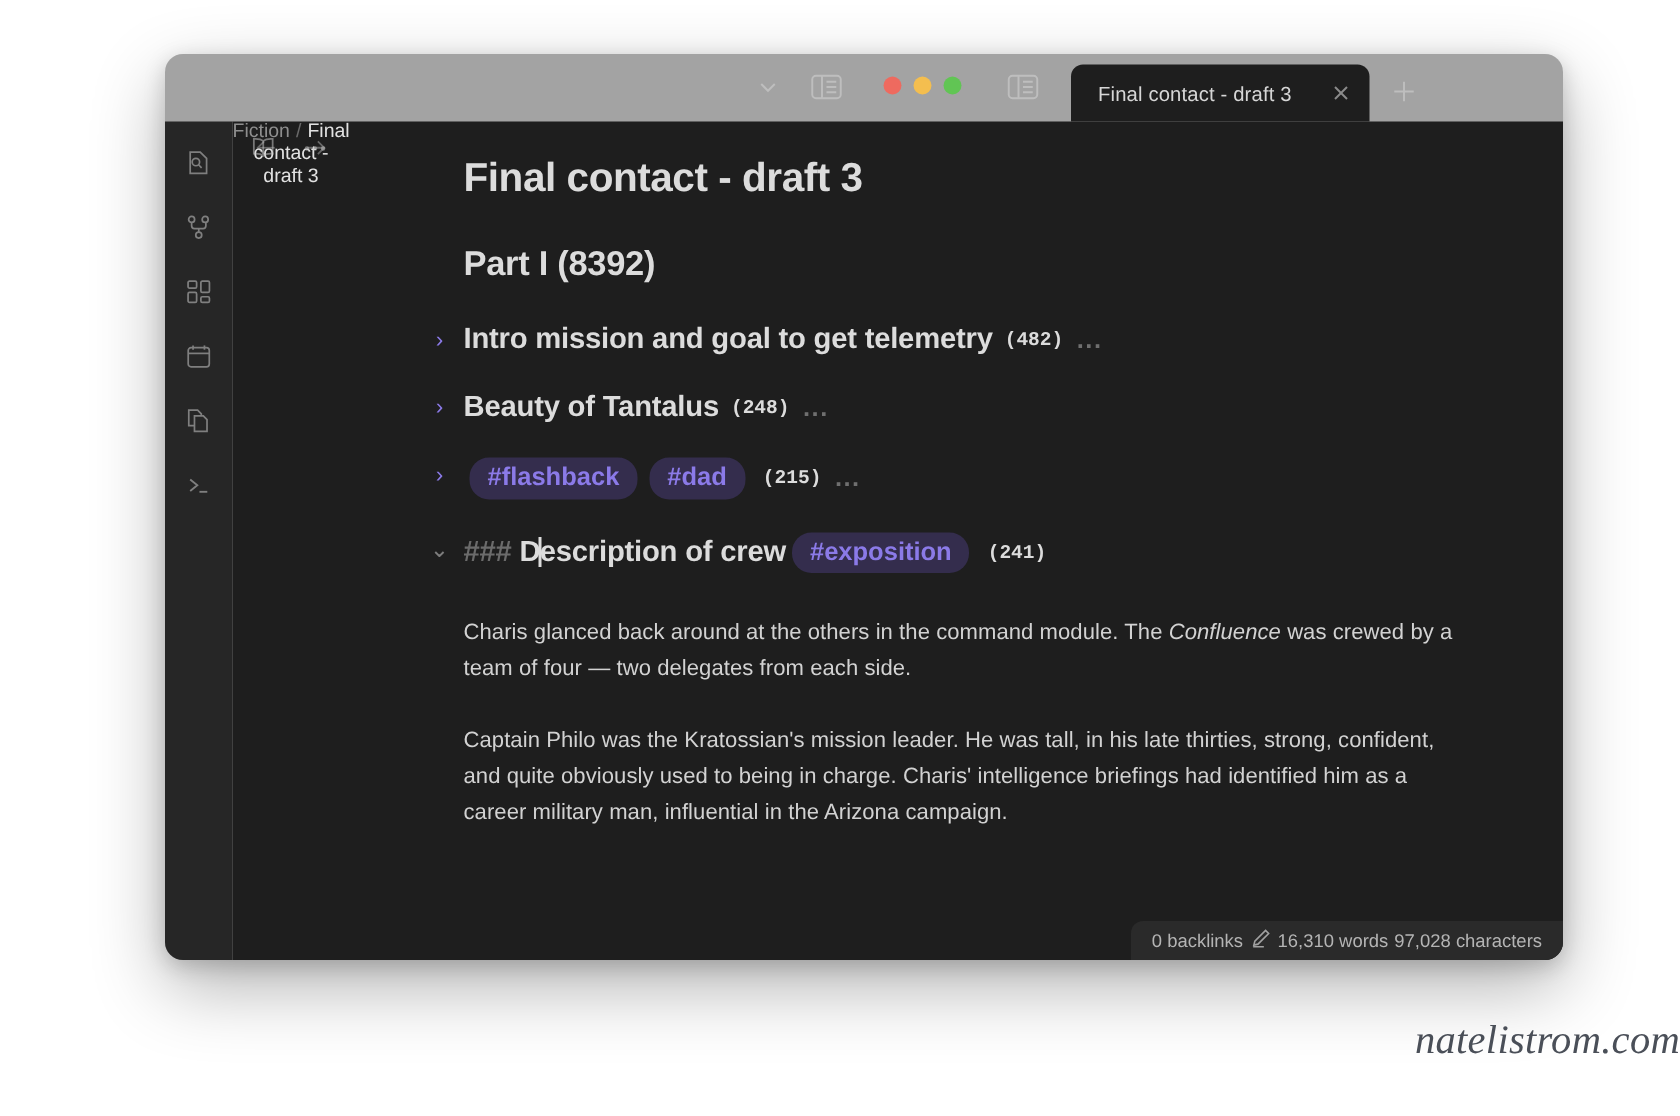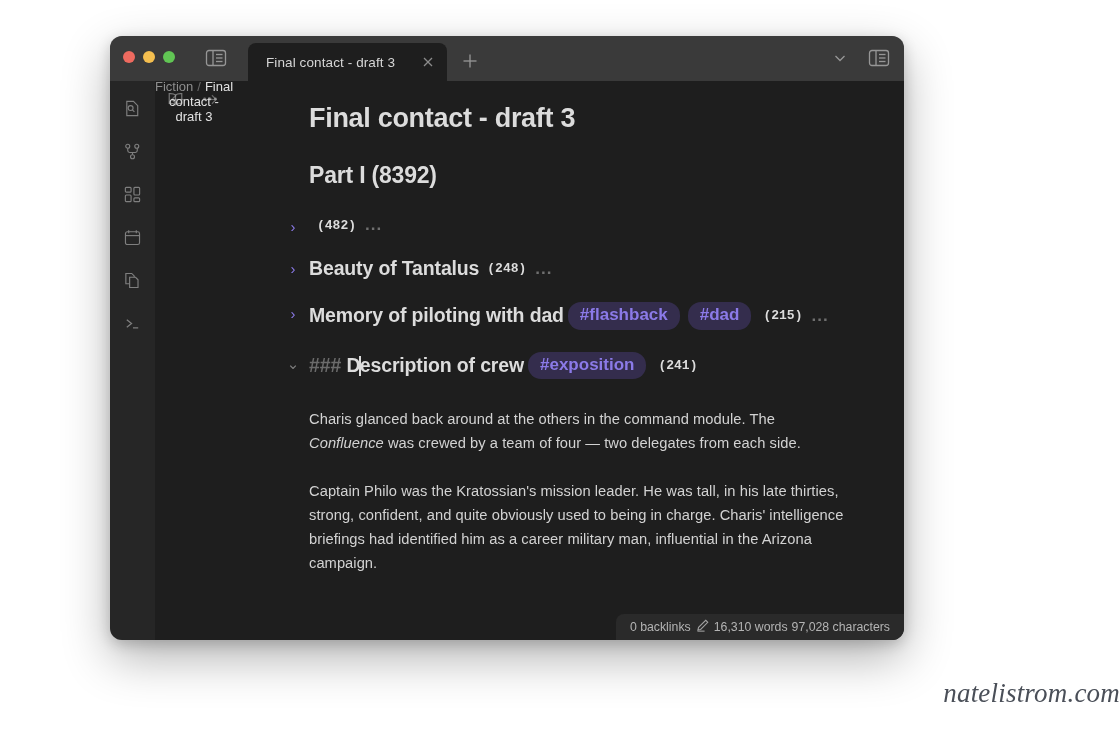--- a/index.html
+++ b/index.html
@@ -14,28 +14,29 @@
     background: #ffffff;
     font-family: "Liberation Sans", sans-serif;
     position: relative;
   }
 
   
   .window {
     position: absolute;
     left: 110px;
     top: 36px;
-    width: 794px;
+    width: 932px;
     height: 604px;
     border-radius: 12px;
     overflow: hidden;
     background: #a3a3a3;
     box-shadow: 0 18px 48px rgba(0,0,0,0.30), 0 4px 14px rgba(0,0,0,0.18);
     display: flex;
     flex-direction: column;
+    align-items: center;
   }
 
   
   .titlebar {
     height: 45px;
     flex: 0 0 45px;
     background: #3a3a3a;
     display: flex;
     align-items: flex-end;
     position: relative;
@@ -452,34 +453,34 @@
       </div>
 
       <div class="doc">
 
         <div class="doc-title">Final contact - draft 3</div>
 
         <div class="h2">Part I (8392)</div>
 
         <div class="h3row">
           <span class="fold">›</span>
+          <span class="h3text">Intro mission and goal to get telemetry</span>
           <span class="count">(482)</span>
           <span class="ellip">...</span>
         </div>
 
         <div class="h3row">
           <span class="fold">›</span>
           <span class="h3text">Beauty of Tantalus</span>
           <span class="count">(248)</span>
           <span class="ellip">...</span>
         </div>
 
         <div class="h3row">
           <span class="fold">›</span>
-          <span class="h3text">Memory of piloting with dad</span>
           <span class="tag">#flashback</span>
           <span class="tag">#dad</span>
           <span class="count">(215)</span>
           <span class="ellip">...</span>
         </div>
 
         <div class="h3row">
           <span class="fold open">⌄</span>
           <span class="h3text"><span class="md-mark">###</span> <span>D</span><span class="caret"></span><span>escription of crew</span></span>
           <span class="tag">#exposition</span>

